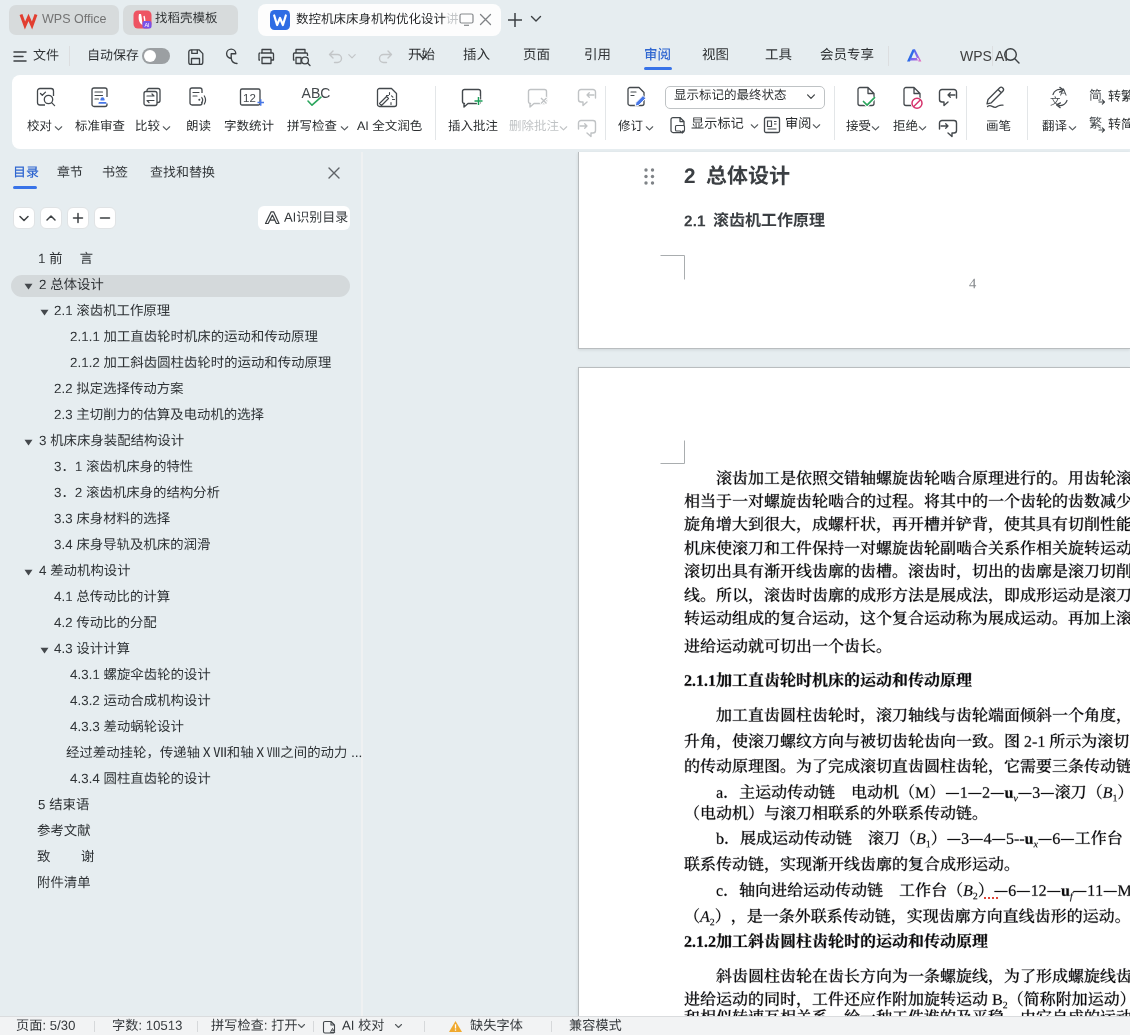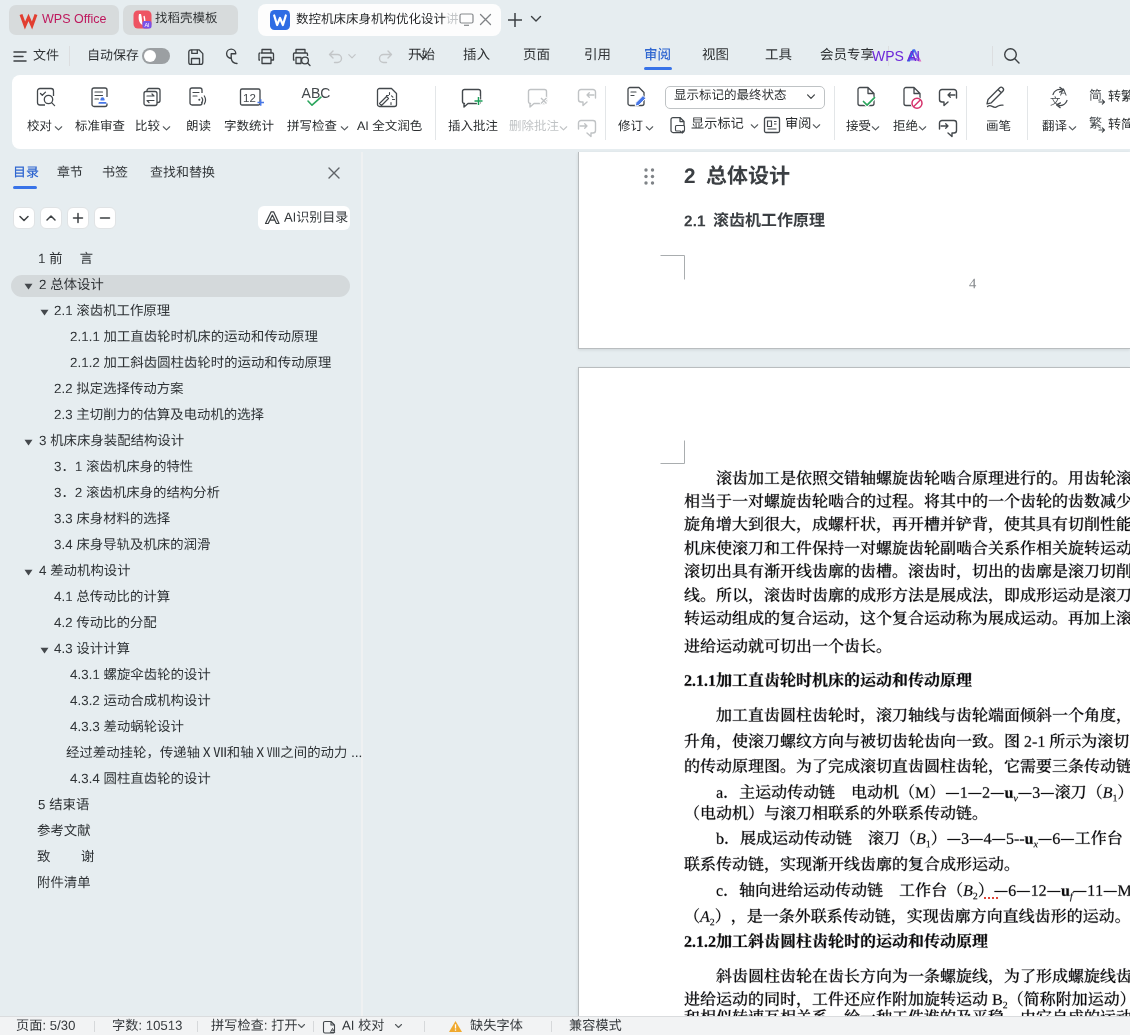--- a/index.html
+++ b/index.html
@@ -393,21 +393,21 @@
       <path id="g186" d="M72 84c-2 -4 -7 -10 -10 -14h-28l4 2c-2 3 -7 8 -11 12l-7 -3c4 -3 8 -8 10 -11h-23v-6h28v-9h-21v-6h21v-9h-30v-6h30v-10h-22v-6h18c-7 -8 -18 -15 -27 -19c1 -1 3 -4 5 -6c9 5 19 12 26 20v-21h7v26h14v-26h7v22c8 -8 19 -16 28 -20c1 2 3 5 5 6c-10 4 -21 11 -28 18h16v16h10v6h-10v15h-21v9h30v6h-22c3 3 6 7 9 11ZM42 64h14v-9h-14ZM42 34h14v-10h-14ZM42 40v9h14v-9ZM64 34h14v-10h-14ZM64 40v9h14v-9Z"></path>
       <path id="g187" d="M33 63c-6 -7 -15 -14 -24 -19c1 -1 4 -4 5 -6c9 6 20 14 26 23ZM59 59c9 -6 20 -14 26 -20l5 5c-5 6 -17 14 -26 19ZM50 54c-10 -15 -27 -27 -46 -34c2 -2 4 -4 5 -6c5 2 9 4 14 6v-29h7v4h41v-3h8v29c4 -2 8 -4 13 -6c1 2 3 5 4 6c-16 7 -30 15 -41 28l2 2ZM29 2v17h41v-17ZM30 26c8 5 15 11 20 18c7 -7 14 -13 22 -18ZM43 83c1 -2 3 -5 4 -8h-39v-18h7v11h69v-11h8v18h-36c-1 3 -3 7 -5 10Z"></path>
       <path id="g188" d="M71 79c5 -4 11 -9 14 -13l6 5c-3 4 -10 9 -15 12ZM56 84c0 -6 0 -12 0 -18h-51v-8h52c3 -37 11 -66 27 -66c8 0 11 5 12 23c-2 1 -5 2 -6 4c-1 -13 -2 -19 -5 -19c-10 0 -18 24 -20 58h29v8h-30c0 6 0 12 0 18ZM6 2l2 -7c13 2 32 7 49 11l-1 6l-21 -4v27h18v8h-44v-8h18v-29Z"></path>
     </defs>
   </svg>
 <div style="position:absolute;left:0;top:0;width:1130px;height:1035px;background:#e6edf0"></div>
 <div style="position:absolute;left:9px;top:5px;width:110px;height:30px;background:#d7dbdc;border-radius:7px"></div>
 <svg style="position:absolute;left:19px;top:11px;" width="19" height="17" viewBox="0 0 19 17">
     <path d="M2 3.5 L6 14.5 L9.5 6.5 L13 14.5 L17 3.5" stroke="#e23e30" stroke-width="3" fill="none" stroke-linejoin="miter" stroke-linecap="butt"></path>
   </svg>
-<div style="position:absolute;left:42px;top:12px;font:12.5px 'Liberation Sans',sans-serif;color:#be185d">WPS Office</div>
+<div style="position:absolute;left:42px;top:12px;font:12.5px 'Liberation Sans',sans-serif;color:#737373">WPS Office</div>
 <div style="position:absolute;left:123px;top:5px;width:115px;height:30px;background:#d7dbdc;border-radius:7px"></div>
 <svg style="position:absolute;left:133px;top:10px;" width="19" height="19" viewBox="0 0 19 19">
     <rect x="0.5" y="0.5" width="18" height="18" rx="4.5" fill="#ee5362"></rect>
     <path d="M6 4 C5 9 6 13 9.5 15 C9 11 9 7 8 4 Z" fill="#fff"></path>
     <path d="M11 6 C12 9 12 12 10.8 14.5" stroke="#fff" stroke-width="1.3" fill="none"></path>
     <rect x="9.5" y="11" width="9" height="7.5" rx="2" fill="#7b52e8"></rect>
     <text x="14" y="16.8" font-family="Liberation Sans" font-size="5.5" fill="#fff" text-anchor="middle">AI</text>
   </svg>
 <svg style="position:absolute;left:154px;top:8.875px;" width="66.5" height="19.375" viewBox="0 0 66.5 19.375">
     <g fill="#323537" transform="translate(1,13.125) scale(0.125,-0.125)">
@@ -561,21 +561,21 @@
     <defs>
       <linearGradient id="wai" x1="0" y1="0" x2="1" y2="1">
         <stop offset="0" stop-color="#2d6ae8"></stop>
         <stop offset="0.55" stop-color="#7e6af0"></stop>
         <stop offset="1" stop-color="#f468b8"></stop>
       </linearGradient>
     </defs>
     <path d="M1 14.5 L6.5 2.5 h2.6 L3.9 14.5 z" fill="#2d6ae8"></path>
     <path d="M9.1 2.5 h-2 l5.3 12 h3 z M4.6 11 h7.5 l1.2 2.6 H3.6 z" fill="url(#wai)"></path>
   </svg>
-<div style="position:absolute;left:872px;top:48px;font:14px 'Liberation Sans',sans-serif;color:#6d28d9">WPS AI</div>
+<div style="position:absolute;left:960px;top:48px;font:14px 'Liberation Sans',sans-serif;color:#404040">WPS AI</div>
 <div style="position:absolute;left:992px;top:46px;width:1px;height:20px;background:#dcdee0"></div>
 <svg style="position:absolute;left:1003px;top:47px;" width="20" height="18" viewBox="0 0 20 18">
     <circle cx="7.5" cy="7.5" r="5.8" stroke="#3c4043" stroke-width="1.4" fill="none"></circle>
     <path d="M11.8 11.8 L16 16" stroke="#3c4043" stroke-width="1.4" stroke-linecap="round"></path>
   </svg>
 <div style="position:absolute;left:11.5px;top:74.5px;width:1118.5px;height:74px;background:#fff;border-radius:8px 0 0 8px"></div>
 <svg style="position:absolute;left:36px;top:87px;" width="28" height="21" viewBox="0 0 28 21">
     <path d="M1.5 4 a2.5 2.5 0 0 1 2.5 -2.5 h11 a2.5 2.5 0 0 1 2.5 2.5 v5" stroke="#43484c" stroke-width="1.3" fill="none"></path>
     <path d="M1.5 4 v11.5 a2.5 2.5 0 0 0 2.5 2.5 h5" stroke="#43484c" stroke-width="1.3" fill="none"></path>
     <path d="M4.5 6.5 l1.8 1.8 l3.2 -3.2" stroke="#43484c" stroke-width="1.3" fill="none" stroke-linecap="round" stroke-linejoin="round"></path>

